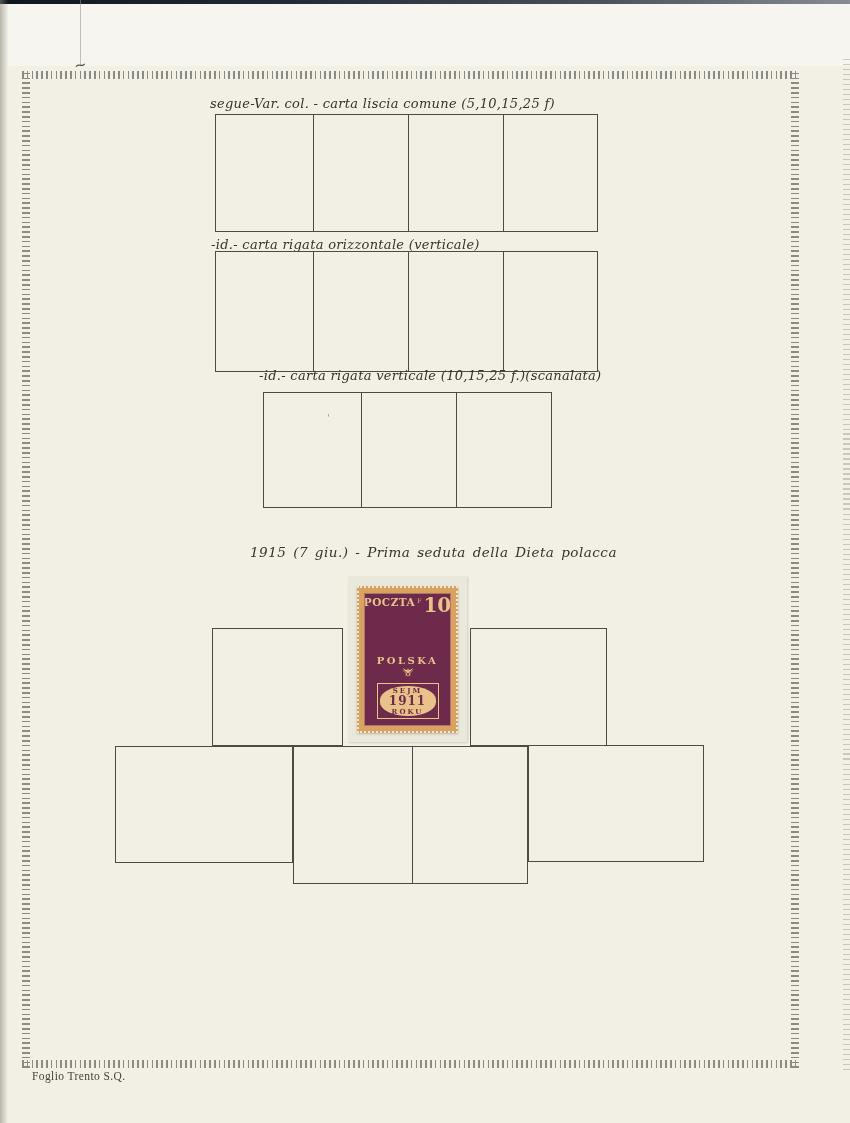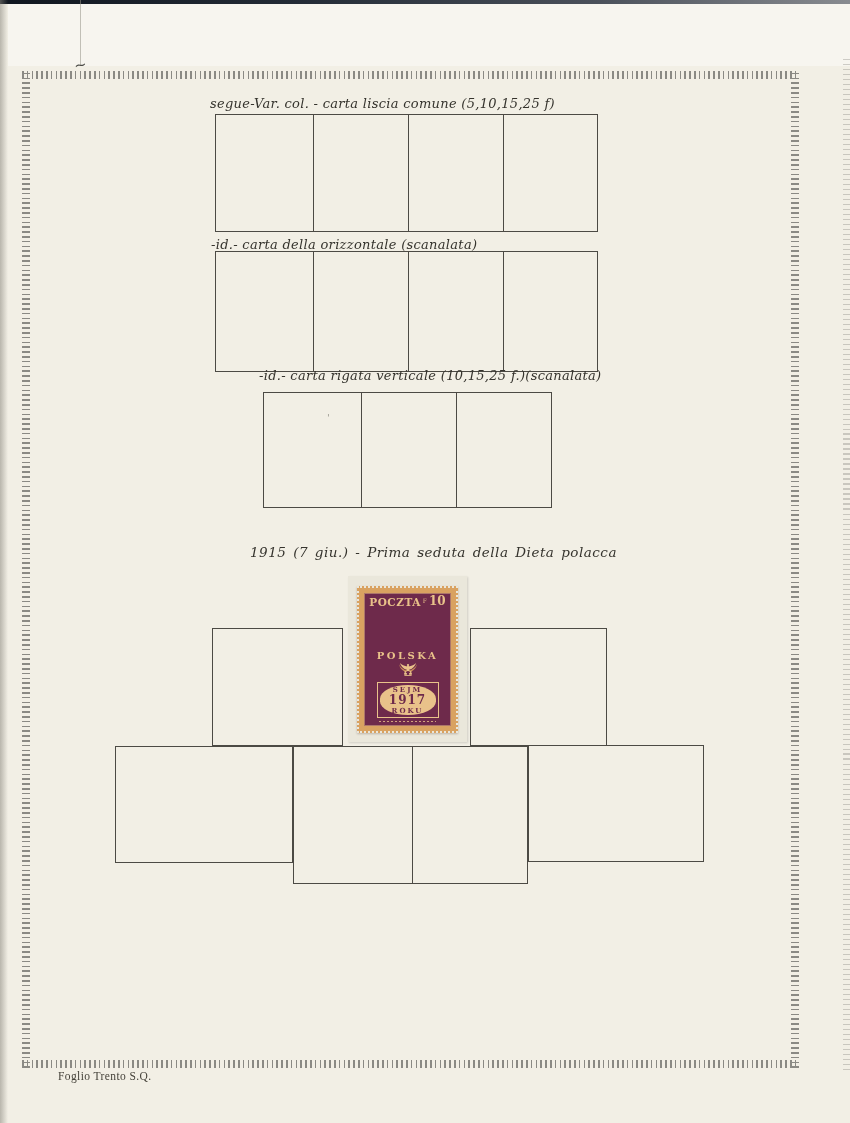--- a/index.html
+++ b/index.html
@@ -28,35 +28,35 @@
   .band-h{height:8px;background:repeating-linear-gradient(90deg,var(--border-tick,#8b8a84) 0 1.6px,transparent 1.6px 4.8px);}
   .band-v{width:8px;background:repeating-linear-gradient(0deg,var(--border-tick,#8b8a84) 0 1.6px,transparent 1.6px 4.8px);}
   
   .box{position:absolute;border:1px solid var(--box-line,#4c4a44);box-sizing:border-box;}
   .vd{position:absolute;top:0;bottom:0;width:1px;background:var(--box-line,#4c4a44);}
   
   .caption{position:absolute;font-style:italic;color:var(--handwriting-ink,#35332d);
     font-size:13px;letter-spacing:.3px;white-space:nowrap;}
   .caption.big{font-size:13.5px;word-spacing:2px;letter-spacing:.5px;}
   
-  .footer{position:absolute;left:58px;top:1070px;font-family:"Liberation Serif",serif;
+  .footer{position:absolute;left:32px;top:1070px;font-family:"Liberation Serif",serif;
     font-size:11.5px;color:var(--footer-ink,#45423a);letter-spacing:.4px;}
   
   .mount-card{left:348px;top:576px;width:119px;height:166px;background:var(--mount-card,#eae7db);
     box-shadow:1px 1px 2px rgba(0,0,0,.14);}
   .stamp{left:357px;top:586px;width:101px;height:147px;background:var(--stamp-tan,#d9a261);
     border:2.5px dotted var(--mount-card,#eae7db);box-sizing:border-box;
     box-shadow:0 1px 2px rgba(60,30,20,.25);}
   .stamp-inner{position:absolute;inset:5px;background:var(--stamp-claret,#6e2a4b);
     border:1px solid rgba(233,194,138,.5);display:flex;flex-direction:column;align-items:center;
     color:var(--stamp-tan-light,#e9c28a);overflow:hidden;}
   .stamp-hdr{display:flex;align-items:flex-start;justify-content:center;gap:2px;margin-top:3px;line-height:1;}
   .stamp-word{font-weight:bold;font-size:10.5px;letter-spacing:.5px;}
   .stamp-cur{font-size:6px;margin-top:1px;}
-  .stamp-den{font-weight:bold;font-size:12px;line-height:.8;}
+  .stamp-den{font-weight:bold;font-size:20px;line-height:.8;}
   .stamp-word2{font-weight:bold;font-size:10px;letter-spacing:2.5px;line-height:1.2;margin-top:42px;}
   .stamp-eagle{margin:1px 0 0;}
   .eagle-fill{fill:var(--stamp-tan-light,#e9c28a);}
   .eagle-dim{fill:#c98f59;}
   .tablet{border:1.5px solid var(--stamp-tan-light,#e9c28a);padding:2px;margin-top:6px;width:62px;box-sizing:border-box;}
   .tablet-oval{background:var(--stamp-tan-light,#e9c28a);border-radius:50%/46%;
     color:var(--stamp-claret,#6e2a4b);text-align:center;padding:1px 2px;line-height:1;}
   .tab-s{font-size:7px;font-weight:bold;letter-spacing:2px;}
   .tab-y{font-size:12px;font-weight:bold;letter-spacing:1px;margin:1px 0;}
   .stamp-imprint{width:66%;height:2px;margin:3px auto 3px;
@@ -80,21 +80,21 @@
   <div class="abs band-v" style="left:22px;top:71px;height:997px;"></div>
   <div class="abs band-v" style="left:791px;top:71px;height:997px;"></div>
 
   <div class="caption" style="left:210px;top:96px;">segue-Var. col. - carta liscia comune (5,10,15,25 f)</div>
   <div class="box" style="left:215px;top:114px;width:383px;height:118px;">
     <div class="vd" style="left:97px;"></div>
     <div class="vd" style="left:192px;"></div>
     <div class="vd" style="left:287px;"></div>
   </div>
 
-  <div class="caption" style="left:211px;top:237px;">-id.- carta della orizzontale (scanalata)</div>
+  <div class="caption" style="left:211px;top:237px;">-id.- carta rigata orizzontale (verticale)</div>
   <div class="box" style="left:215px;top:251px;width:383px;height:121px;">
     <div class="vd" style="left:97px;"></div>
     <div class="vd" style="left:192px;"></div>
     <div class="vd" style="left:287px;"></div>
   </div>
 
   <div class="caption" style="left:259px;top:368px;">-id.- carta rigata verticale (10,15,25 f.)(scanalata)</div>
   <div class="box" style="left:263px;top:392px;width:289px;height:116px;">
     <div class="vd" style="left:97px;"></div>
     <div class="vd" style="left:192px;"></div>
@@ -128,21 +128,21 @@
         <circle class="eagle-fill" cx="50" cy="9" r="5"></circle>
         <path class="eagle-fill" d="M46 13 L54 13 L57 36 L43 36 Z"></path>
         <circle class="eagle-fill" cx="38" cy="40" r="4"></circle>
         <circle class="eagle-fill" cx="62" cy="40" r="4"></circle>
         <path class="eagle-fill" d="M33 44 h12 v8 h-12 z M55 44 h12 v8 h-12 z"></path>
         <rect class="eagle-fill" x="34" y="54" width="32" height="4"></rect>
       </svg>
       <div class="tablet">
         <div class="tablet-oval">
           <div class="tab-s">SEJM</div>
-          <div class="tab-y">1917</div>
+          <div class="tab-y">1911</div>
           <div class="tab-s">ROKU</div>
         </div>
       </div>
       <div class="stamp-imprint"></div>
     </div>
   </div>
 
   <div class="footer">Foglio Trento S.Q.</div>
 
 </div>

